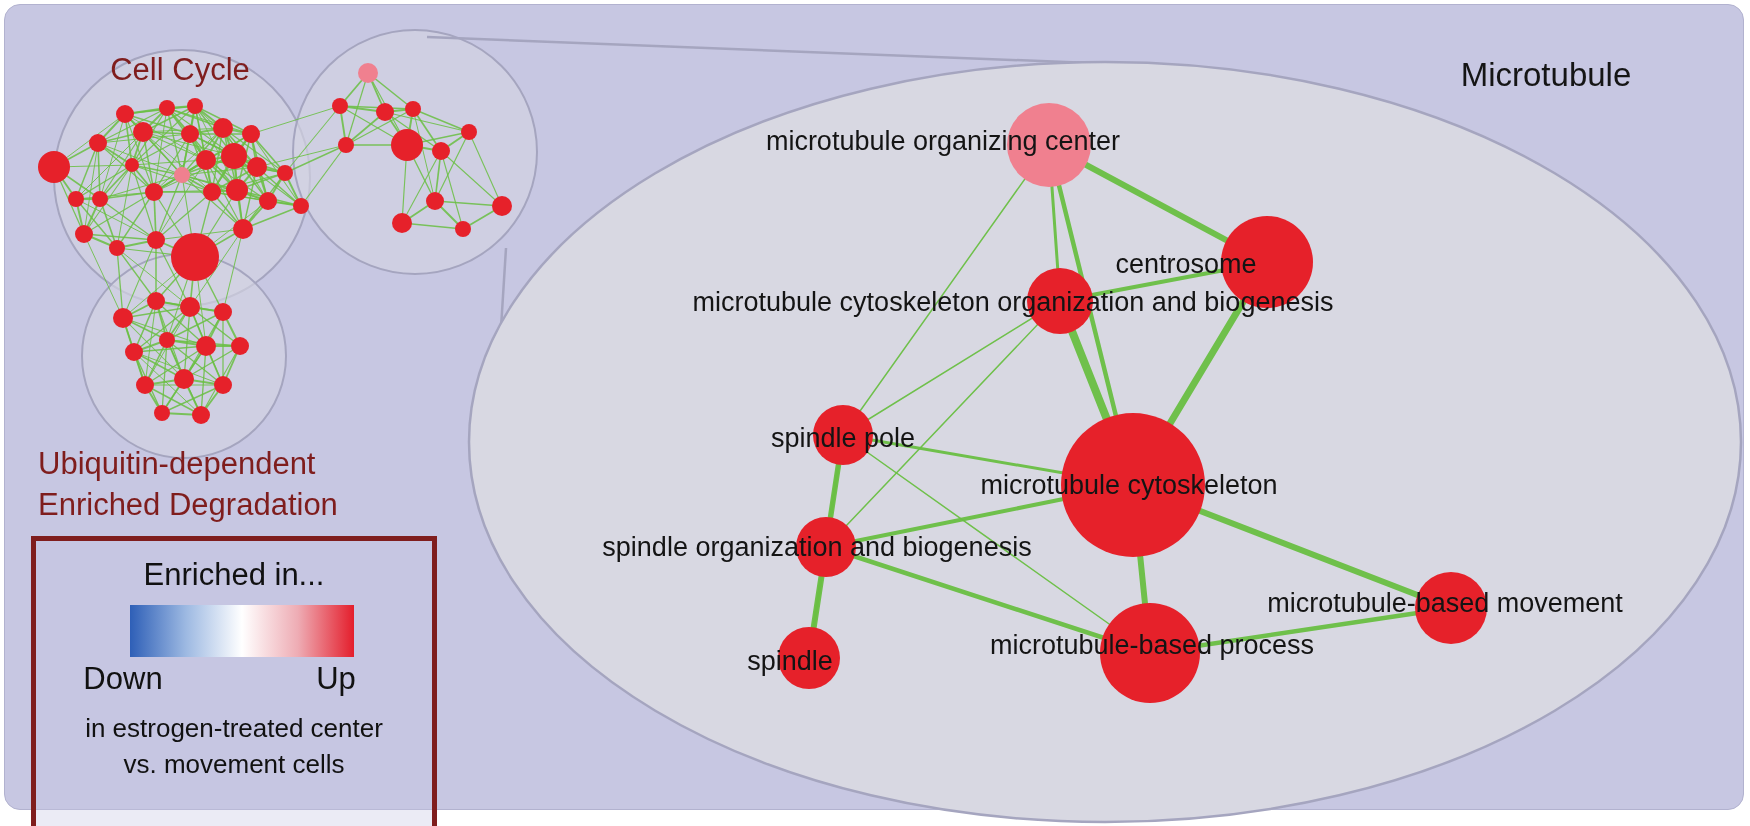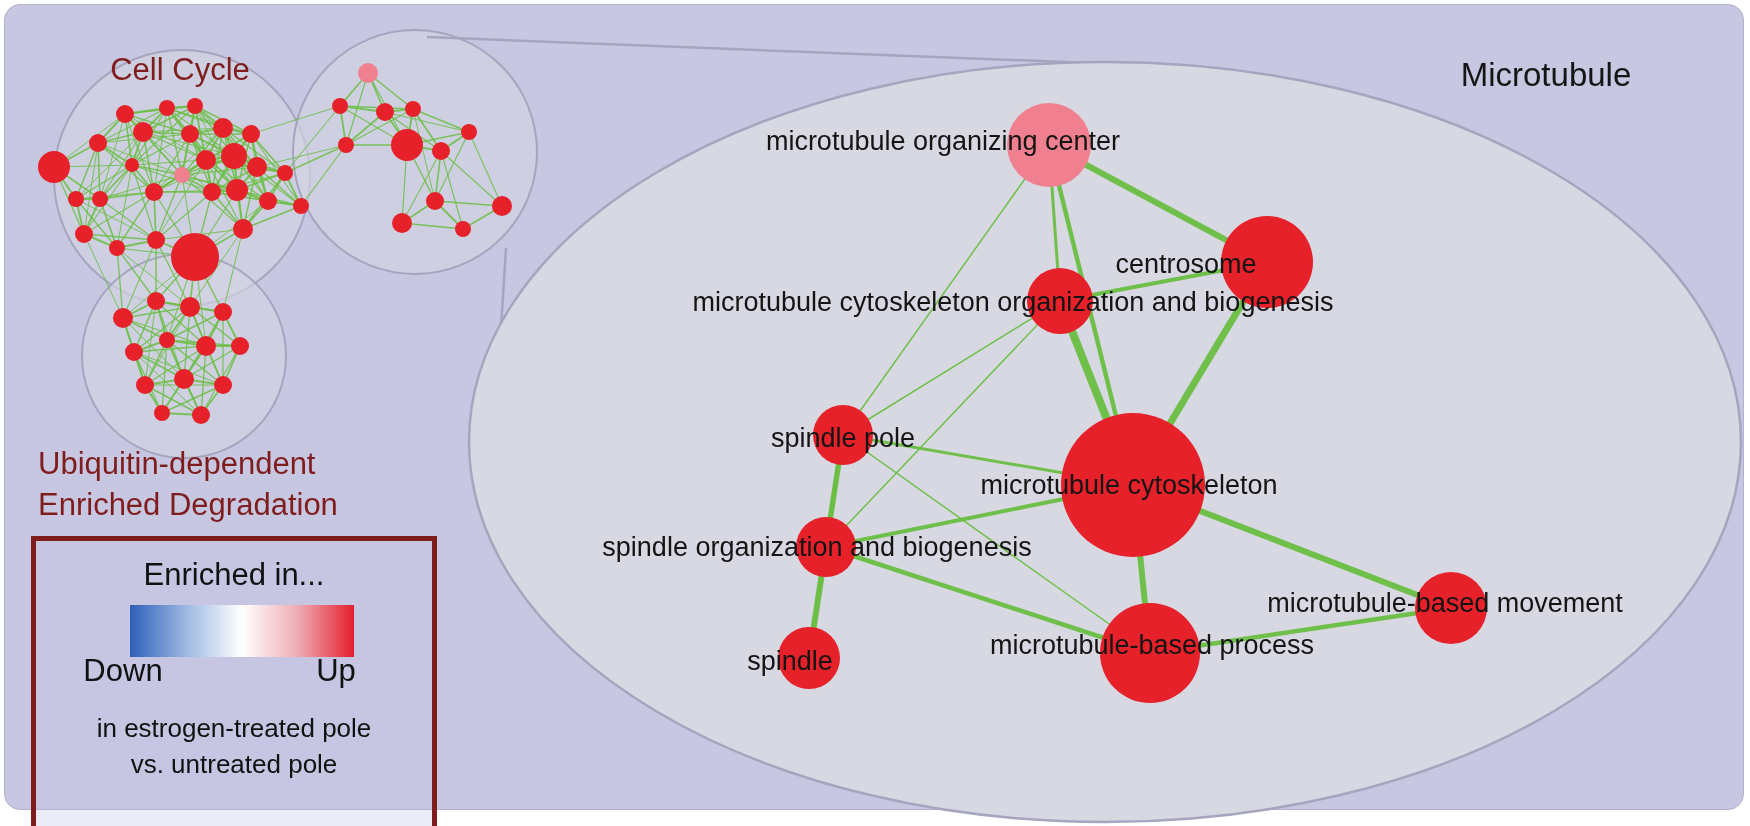--- a/index.html
+++ b/index.html
@@ -17,21 +17,21 @@
   .abs{position:absolute;}
   .gray-label{color:#7f1d1d;font-size:31px;line-height:1.32;}
   .black-title{color:#151515;font-size:33px;line-height:1.3;text-align:center;transform:translateX(-50%);margin-top:10px;}
   .center-x{transform:translateX(-50%);text-align:center;}
   .legend-box{
     position:absolute;left:31px;top:536px;width:406px;height:332px;
     border:5px solid #7f1d1d;background:rgba(199,199,226,0.35);box-sizing:border-box;
   }
   .legend-title{position:absolute;left:0;top:16px;width:100%;text-align:center;font-size:31px;color:#111;}
   .legend-gradient{position:absolute;left:94px;top:64px;width:224px;height:52px;}
-  .legend-end{position:absolute;top:112px;font-size:31px;color:#111;transform:translateX(-50%);}
+  .legend-end{position:absolute;top:120px;font-size:31px;color:#111;transform:translateX(-50%);}
   .legend-note{position:absolute;left:0;width:100%;text-align:center;font-size:26px;color:#111;}
 </style>
 </head>
 <body>
 
 <div class="panel"></div>
 
 <svg id="net" width="1750" height="826" viewBox="0 0 1750 826">
     <circle cx="182" cy="178" r="128" fill="rgba(212,212,226,0.65)" stroke="#a5a5bf" stroke-width="2"></circle>
     <circle cx="415" cy="152" r="122" fill="rgba(212,212,226,0.65)" stroke="#a5a5bf" stroke-width="2"></circle>
@@ -424,15 +424,15 @@
 
 <div class="abs black-title" style="left:1546px;top:44px;">
   <div>Microtubule</div>
 </div>
 
 <div class="legend-box">
   <div class="legend-title">Enriched in...</div>
   <div class="legend-gradient" style="background: linear-gradient(90deg, rgb(46, 95, 183), rgb(157, 185, 226), rgb(255, 255, 255), rgb(238, 172, 180), rgb(228, 30, 44));"></div>
   <div class="legend-end" style="left:87px;">Down</div>
   <div class="legend-end" style="left:300px;">Up</div>
-  <div class="legend-note" style="top:172px;">in estrogen-treated pole</div>
-  <div class="legend-note" style="top:208px;">vs. untreated pole</div>
+  <div class="legend-note" style="top:172px;">in estrogen-treated center</div>
+  <div class="legend-note" style="top:208px;">vs. movement cells</div>
 </div>
 
 </body></html>

